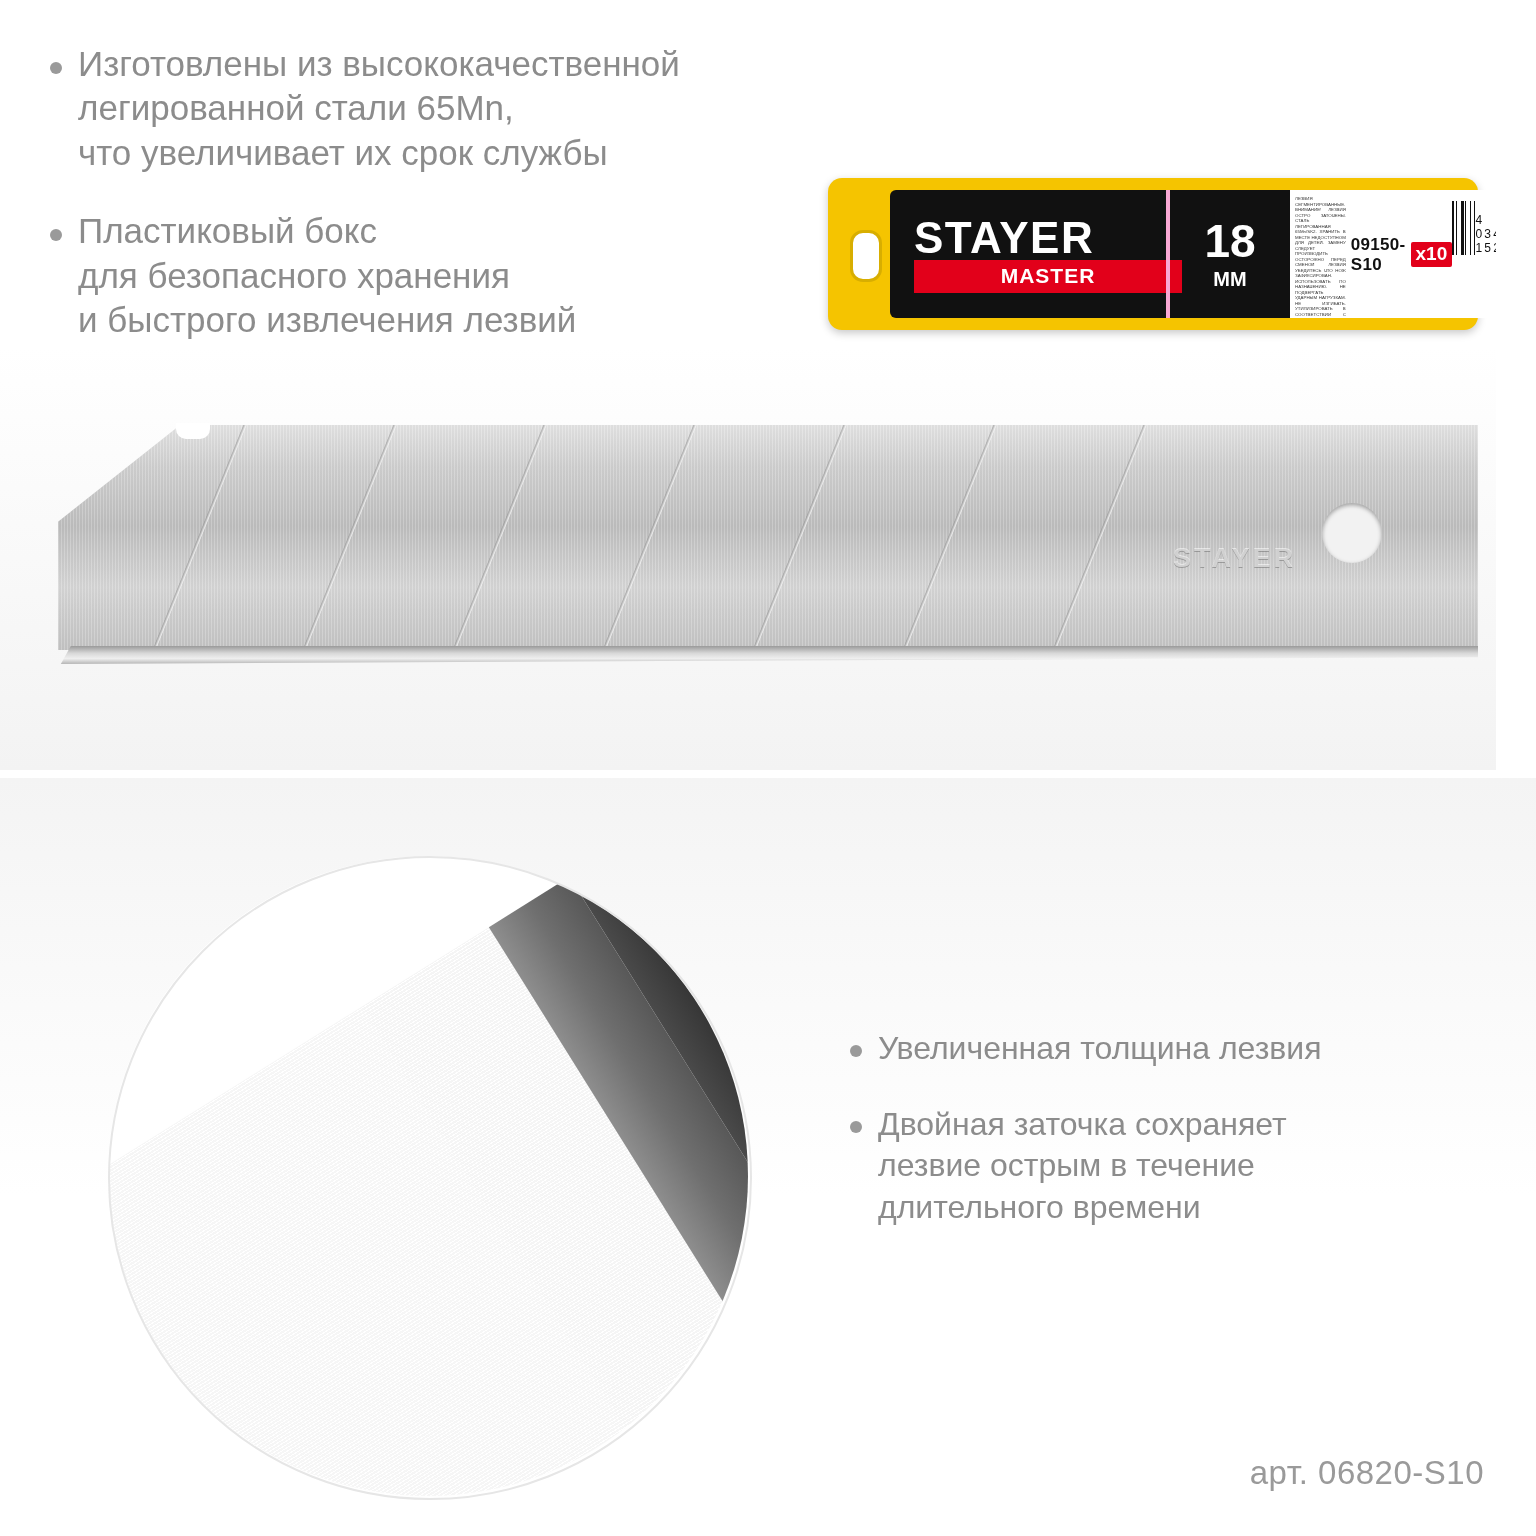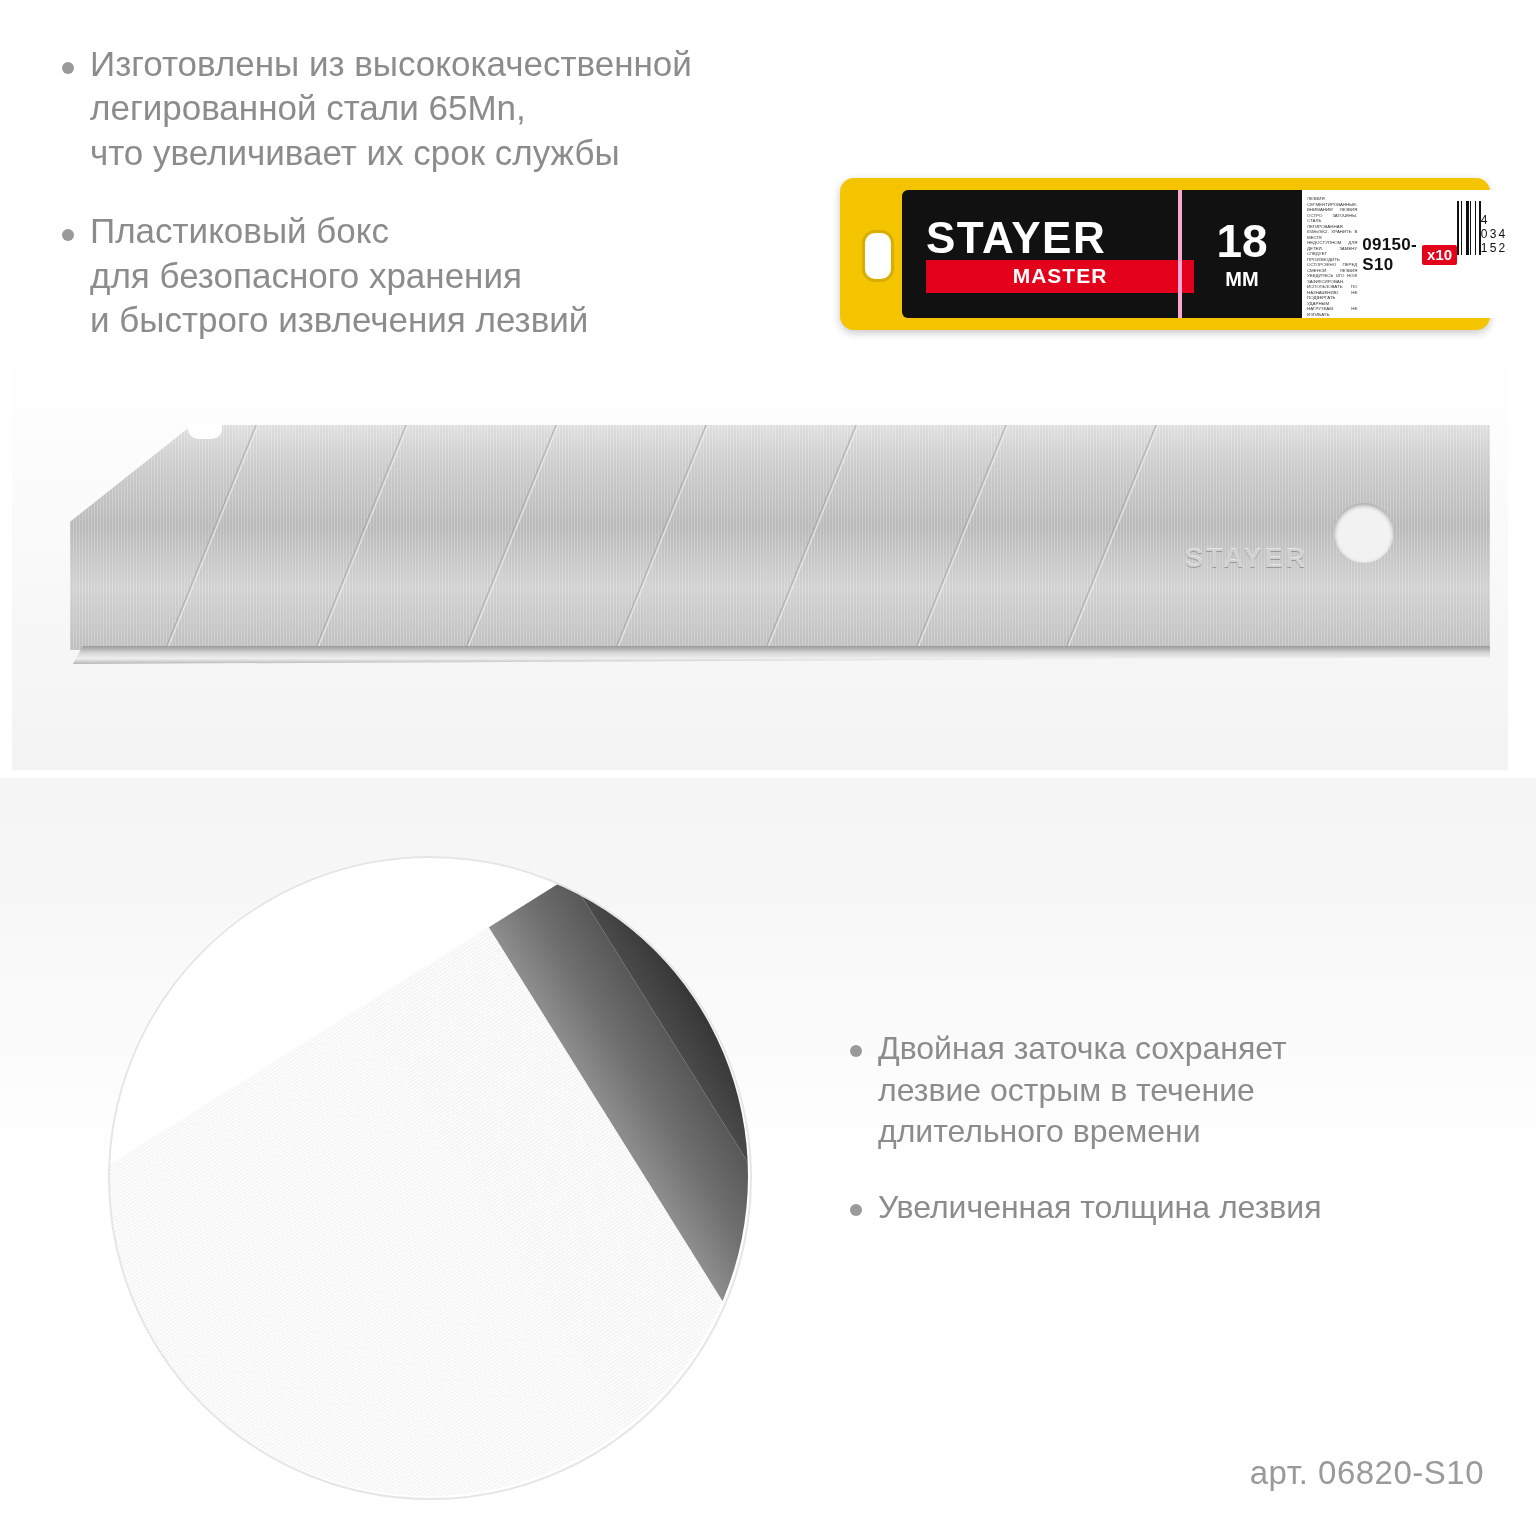--- a/index.html
+++ b/index.html
@@ -17,21 +17,21 @@
 
   .page {
     position: relative;
     width: 1536px;
     height: 1536px;
   }
 
   
   .panel-top {
     position: absolute;
-    left: 12px; top: 0;
+    left: 0; top: 0;
     width: 1496px;
     height: 770px;
     background: linear-gradient(180deg, #ffffff 0%, #ffffff 45%, #f3f3f3 100%);
     overflow: hidden;
   }
 
   .bullet-list {
     position: absolute;
     left: 50px;
     top: 42px;
@@ -173,21 +173,21 @@
   }
   .art-code {
     font-size: 17px;
     font-weight: bold;
     color: #111;
     letter-spacing: 0.3px;
   }
   .art-qty {
     background: #e2001a;
     color: #ffffff;
-    font-size: 15px;
+    font-size: 19px;
     font-weight: bold;
     padding: 1px 5px 2px;
     border-radius: 2px;
   }
   .barcode {
     margin-top: 6px;
     height: 54px;
     width: 100%;
     background-image: repeating-linear-gradient(90deg,
       #111 0 2px, #fff 2px 4px, #111 4px 5px, #fff 5px 9px,
@@ -459,27 +459,27 @@
         <div class="macro-bevel2"></div>
         <div class="macro-dark"></div>
 
       </div>
     </div>
     <div class="zoom-ring"></div>
 
     <div class="bullet-list bullet-list-bottom">
       <div class="bullet">
         <span class="dot"></span>
+        <span class="txt">Увеличенная толщина лезвия</span>
+      </div>
+      <div class="bullet">
+        <span class="dot"></span>
         <span class="txt">Двойная заточка сохраняет
 лезвие острым в течение
 длительного времени</span>
       </div>
-      <div class="bullet">
-        <span class="dot"></span>
-        <span class="txt">Увеличенная толщина лезвия</span>
-      </div>
     </div>
 
     <div class="art-footer">арт. 06820-S10</div>
 
   </div>
 
 </div>
 
 </body></html>

